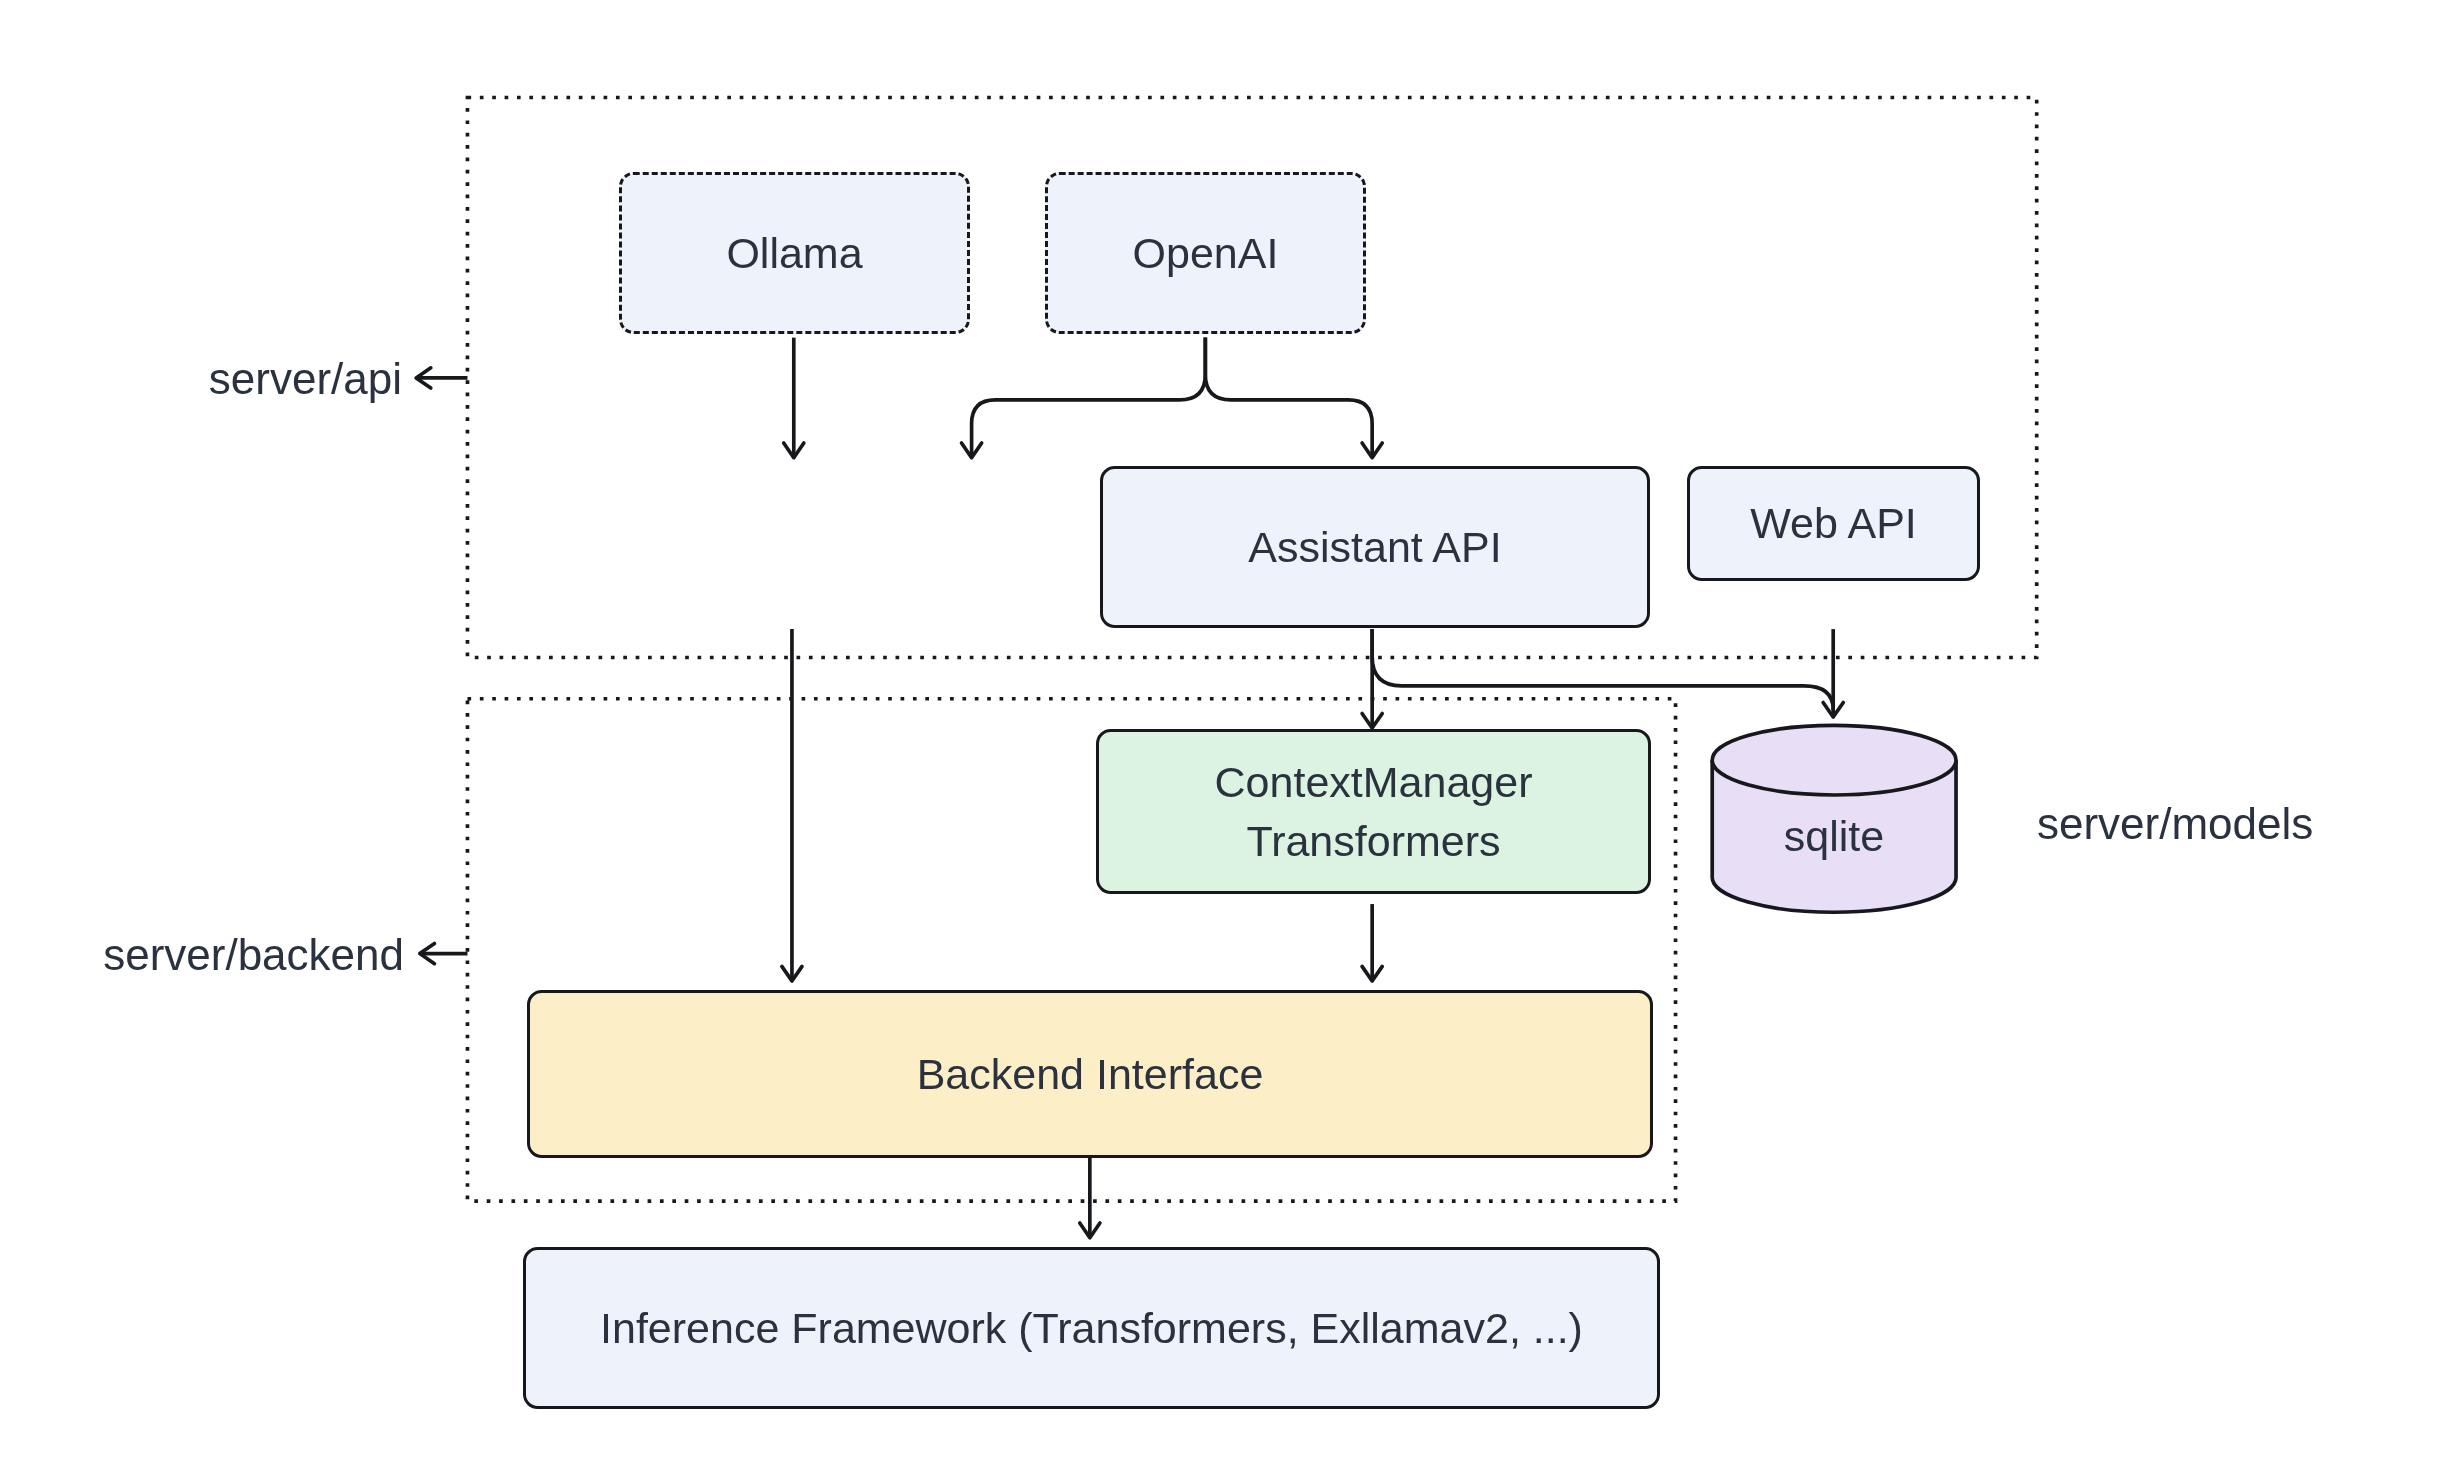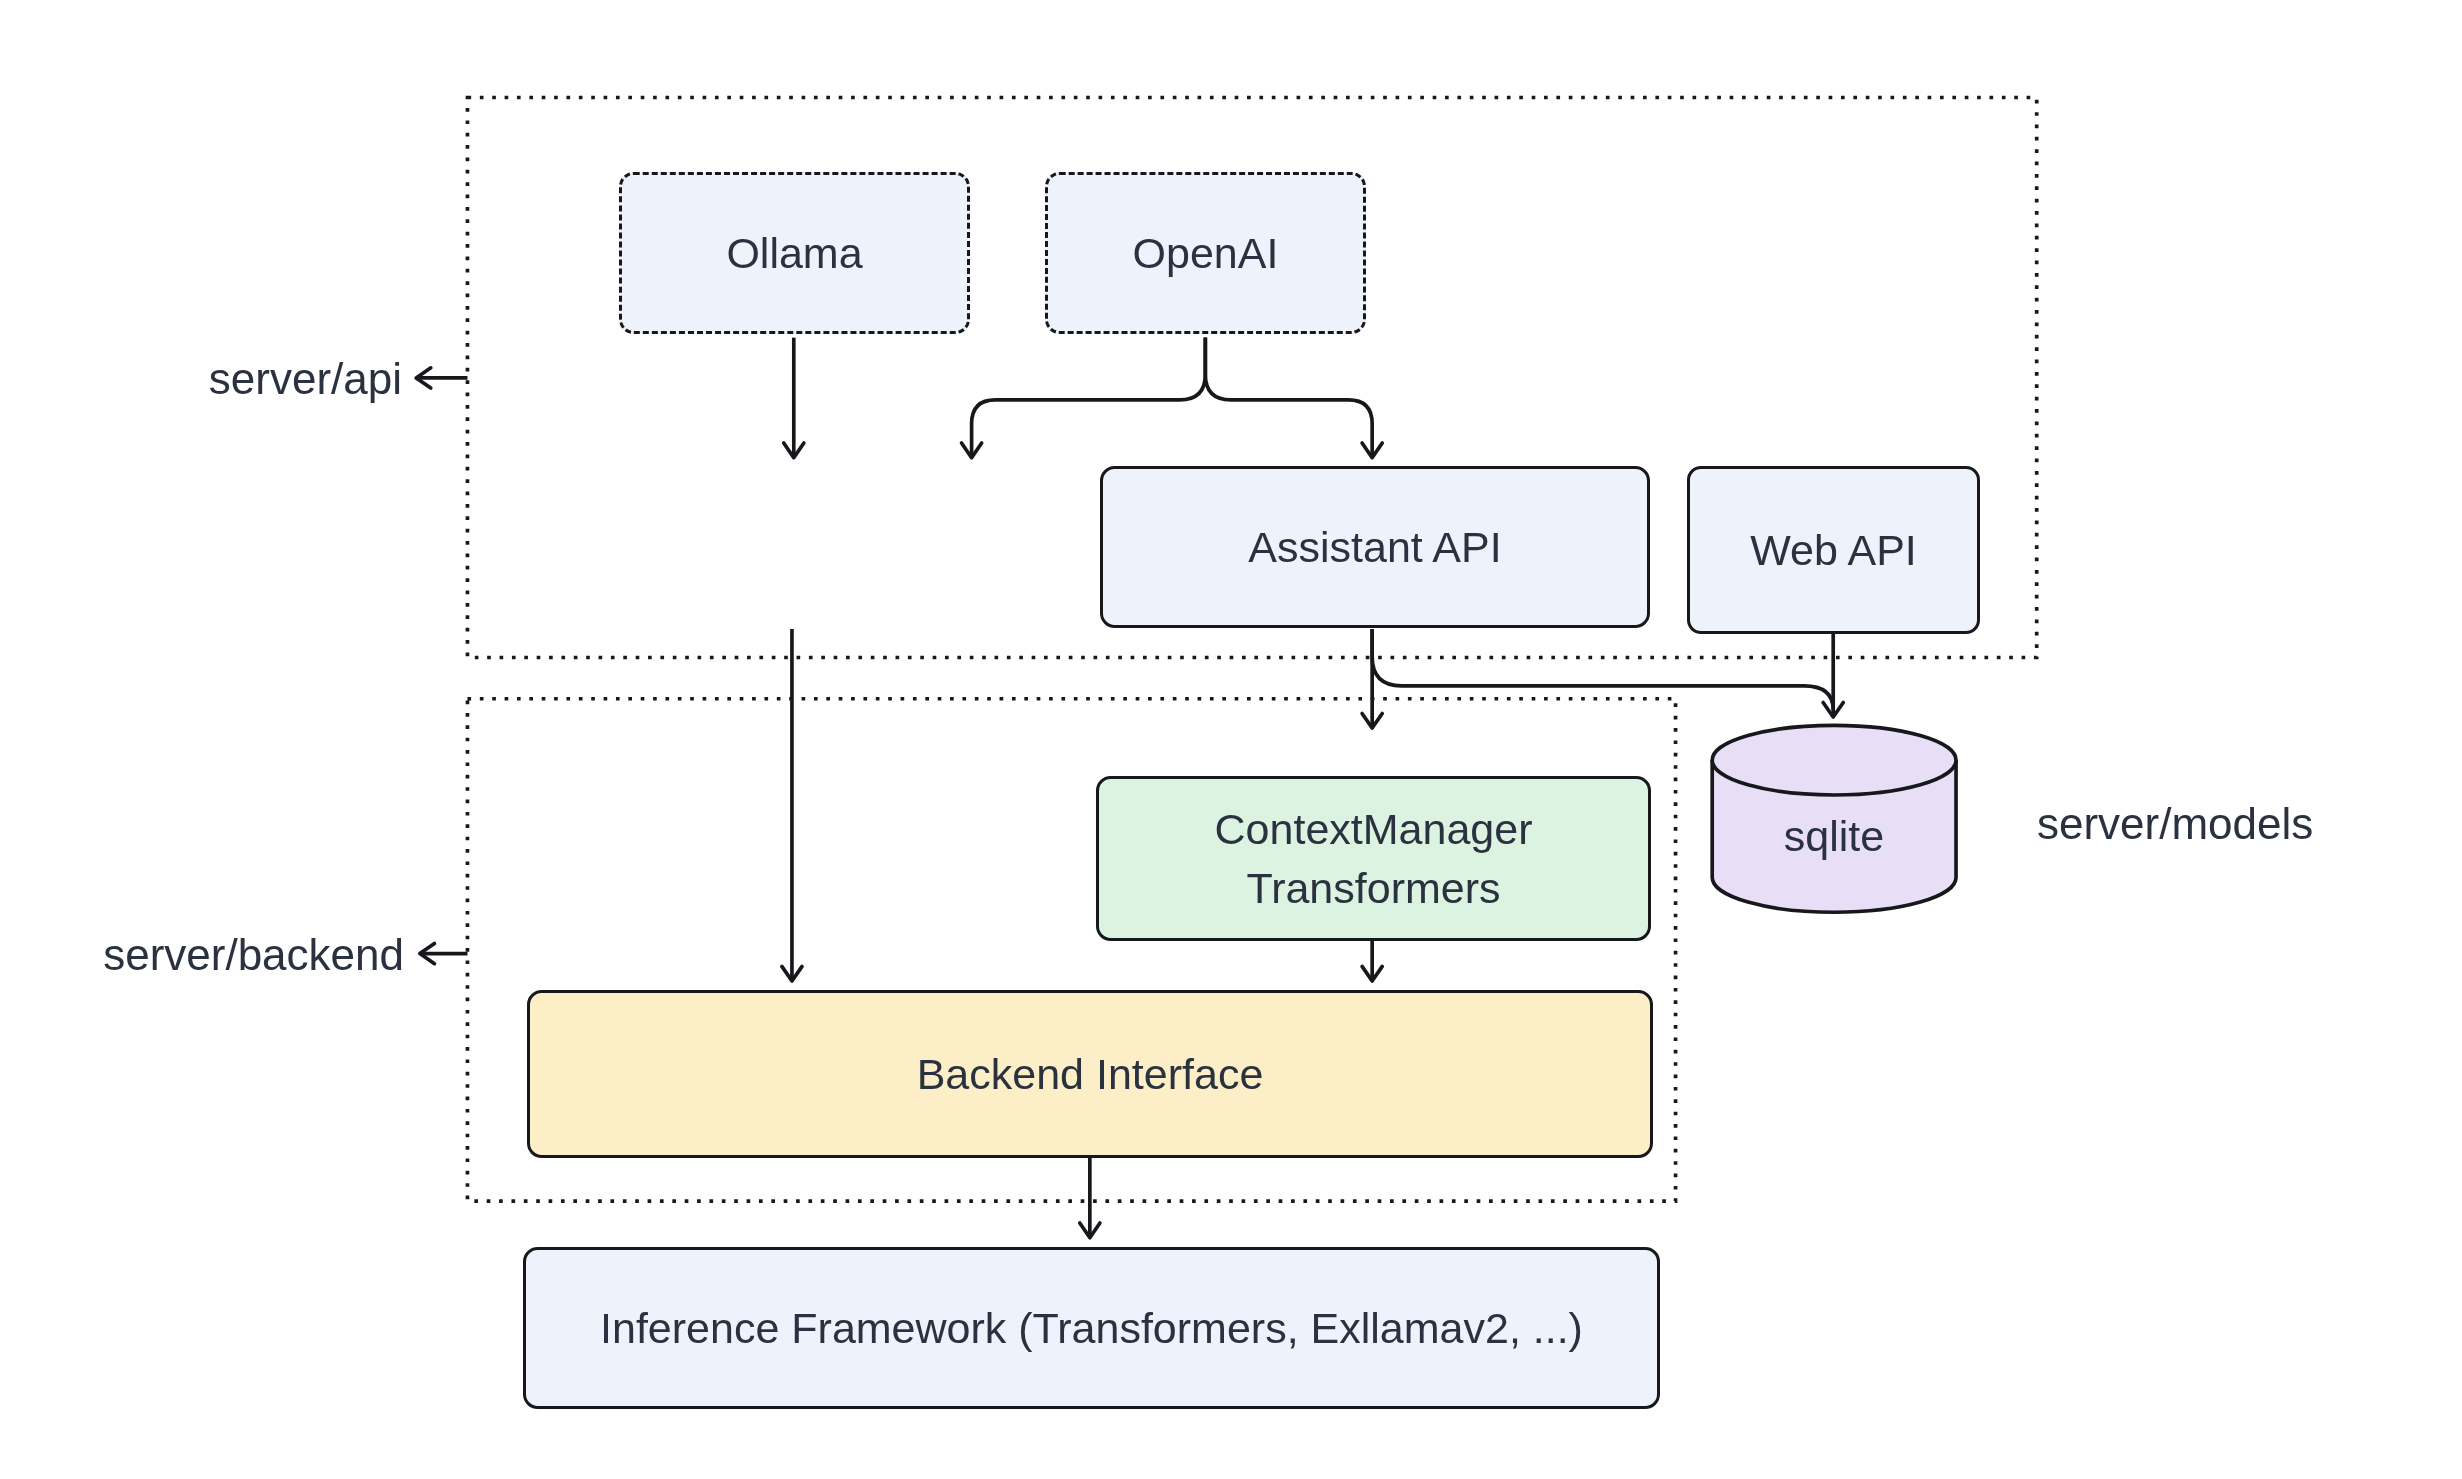--- a/index.html
+++ b/index.html
@@ -84,25 +84,25 @@
 
   <div class="node dashed fill-blue" style="left:1045px;top:172px;width:321px;height:162px;">
     <span>OpenAI</span>
   </div>
 
 
   <div class="node fill-blue" style="left:1100px;top:466px;width:550px;height:162px;">
     <span>Assistant API</span>
   </div>
 
-  <div class="node fill-blue" style="left:1687px;top:466px;width:293px;height:168px;border-radius:14px;">
+  <div class="node fill-blue" style="left:1687px;top:466px;width:293px;height:115px;">
     <span>Web API</span>
   </div>
 
-  <div class="node fill-green" style="left:1096px;top:776px;width:555px;height:165px;">
+  <div class="node fill-green" style="left:1096px;top:729px;width:555px;height:165px;">
     <span>ContextManager</span>
     <span>Transformers</span>
   </div>
 
   <div class="node fill-yellow" style="left:527px;top:990px;width:1126px;height:168px;">
     <span>Backend Interface</span>
   </div>
 
   <div class="node fill-blue" style="left:523px;top:1247px;width:1137px;height:162px;">
     <span>Inference Framework (Transformers, Exllamav2, ...)</span>

